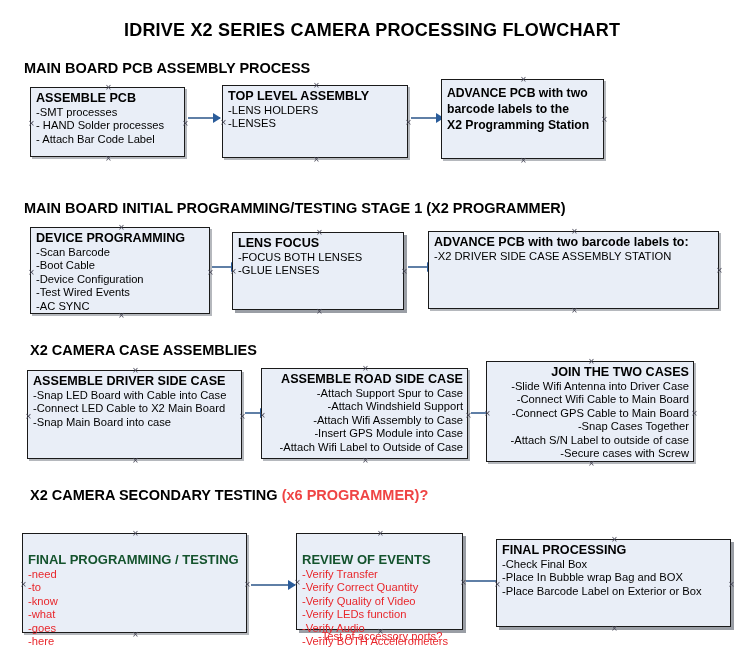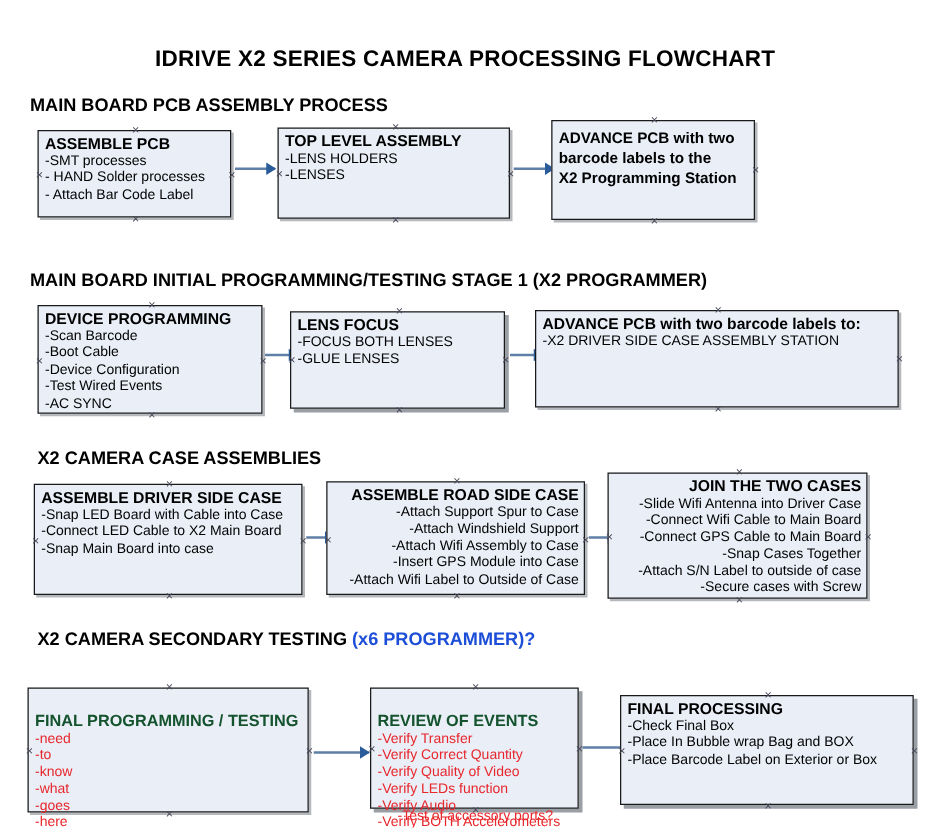--- a/index.html
+++ b/index.html
@@ -4,32 +4,32 @@
 <style>
   html,body{margin:0;padding:0;}
   body{
     width:747px;height:662px;
     background:#ffffff;
     font-family:"Liberation Sans", sans-serif;
     overflow:hidden;
     position:relative;
     color:#000;
   }
-  #canvas{position:absolute;left:0;top:17px;width:747px;height:643px;}
+  #canvas{position:absolute;left:0;top:0;width:747px;height:643px;}
 
   .abs{position:absolute;box-sizing:border-box;}
 
   .doc-title{
     font-size:18px;font-weight:bold;letter-spacing:0.2px;
     white-space:nowrap;
   }
   .section-head{
     font-size:14.5px;font-weight:bold;white-space:nowrap;
   }
-  .section-head .sub-red{color:#1d4ed8;}
+  .section-head .sub-red{color:#ef4444;}
 
   
   .pbox{
     background:#e9eef7;
     border:1.4px solid #1a1a1a;
     box-shadow:2px 2px 0 0 rgba(120,125,135,0.55);
     padding:3px 4px 2px 5px;
     overflow:visible;
   }
   .pbox.shadow-strong{box-shadow:3px 3px 0 0 rgba(120,125,135,0.75);}

